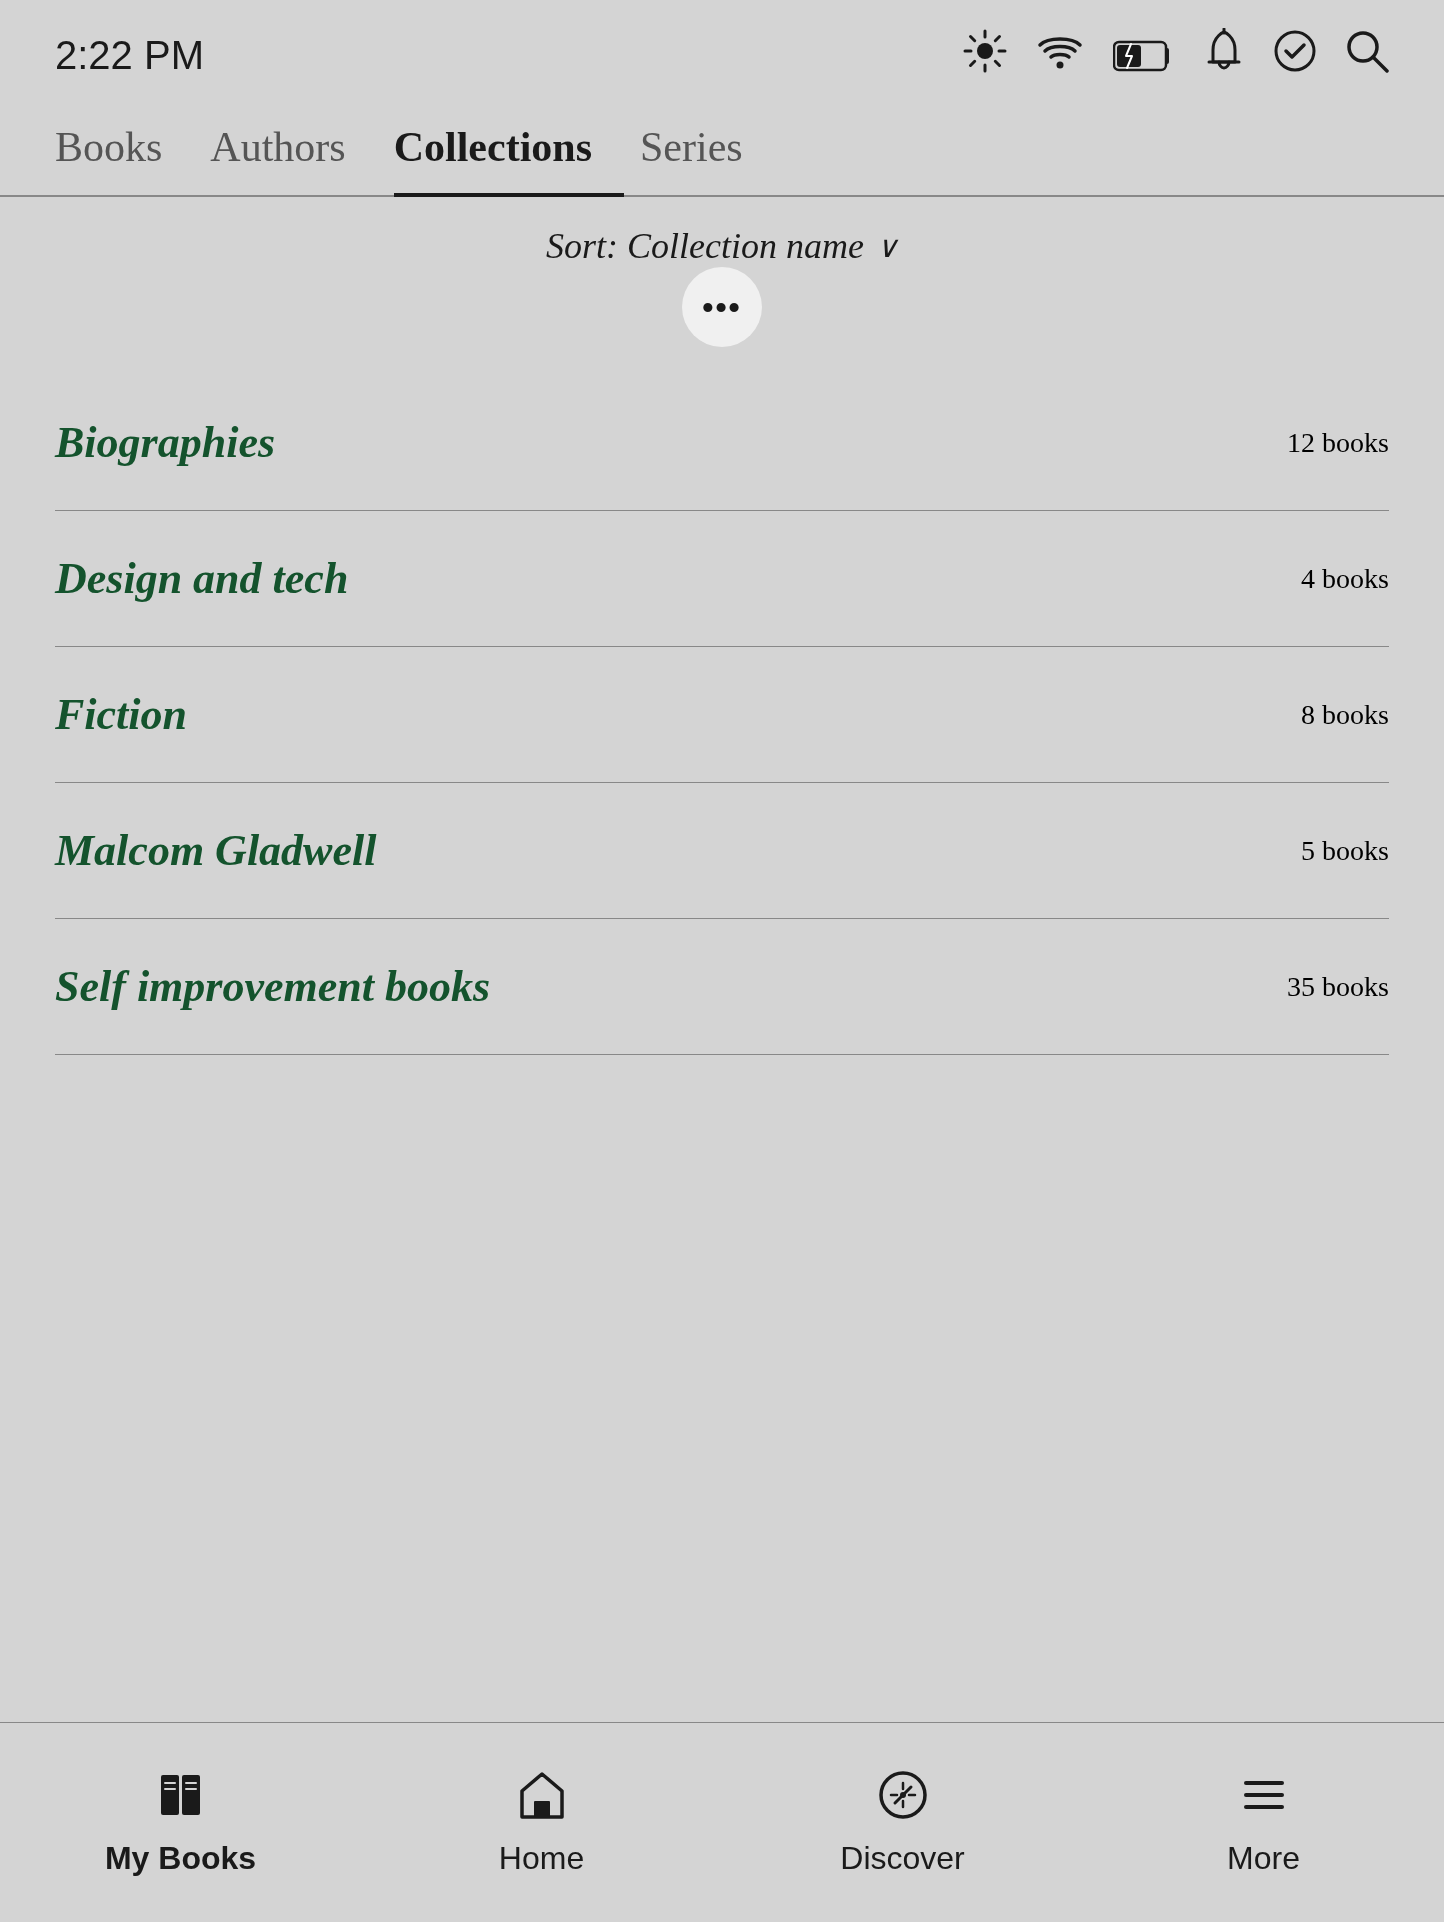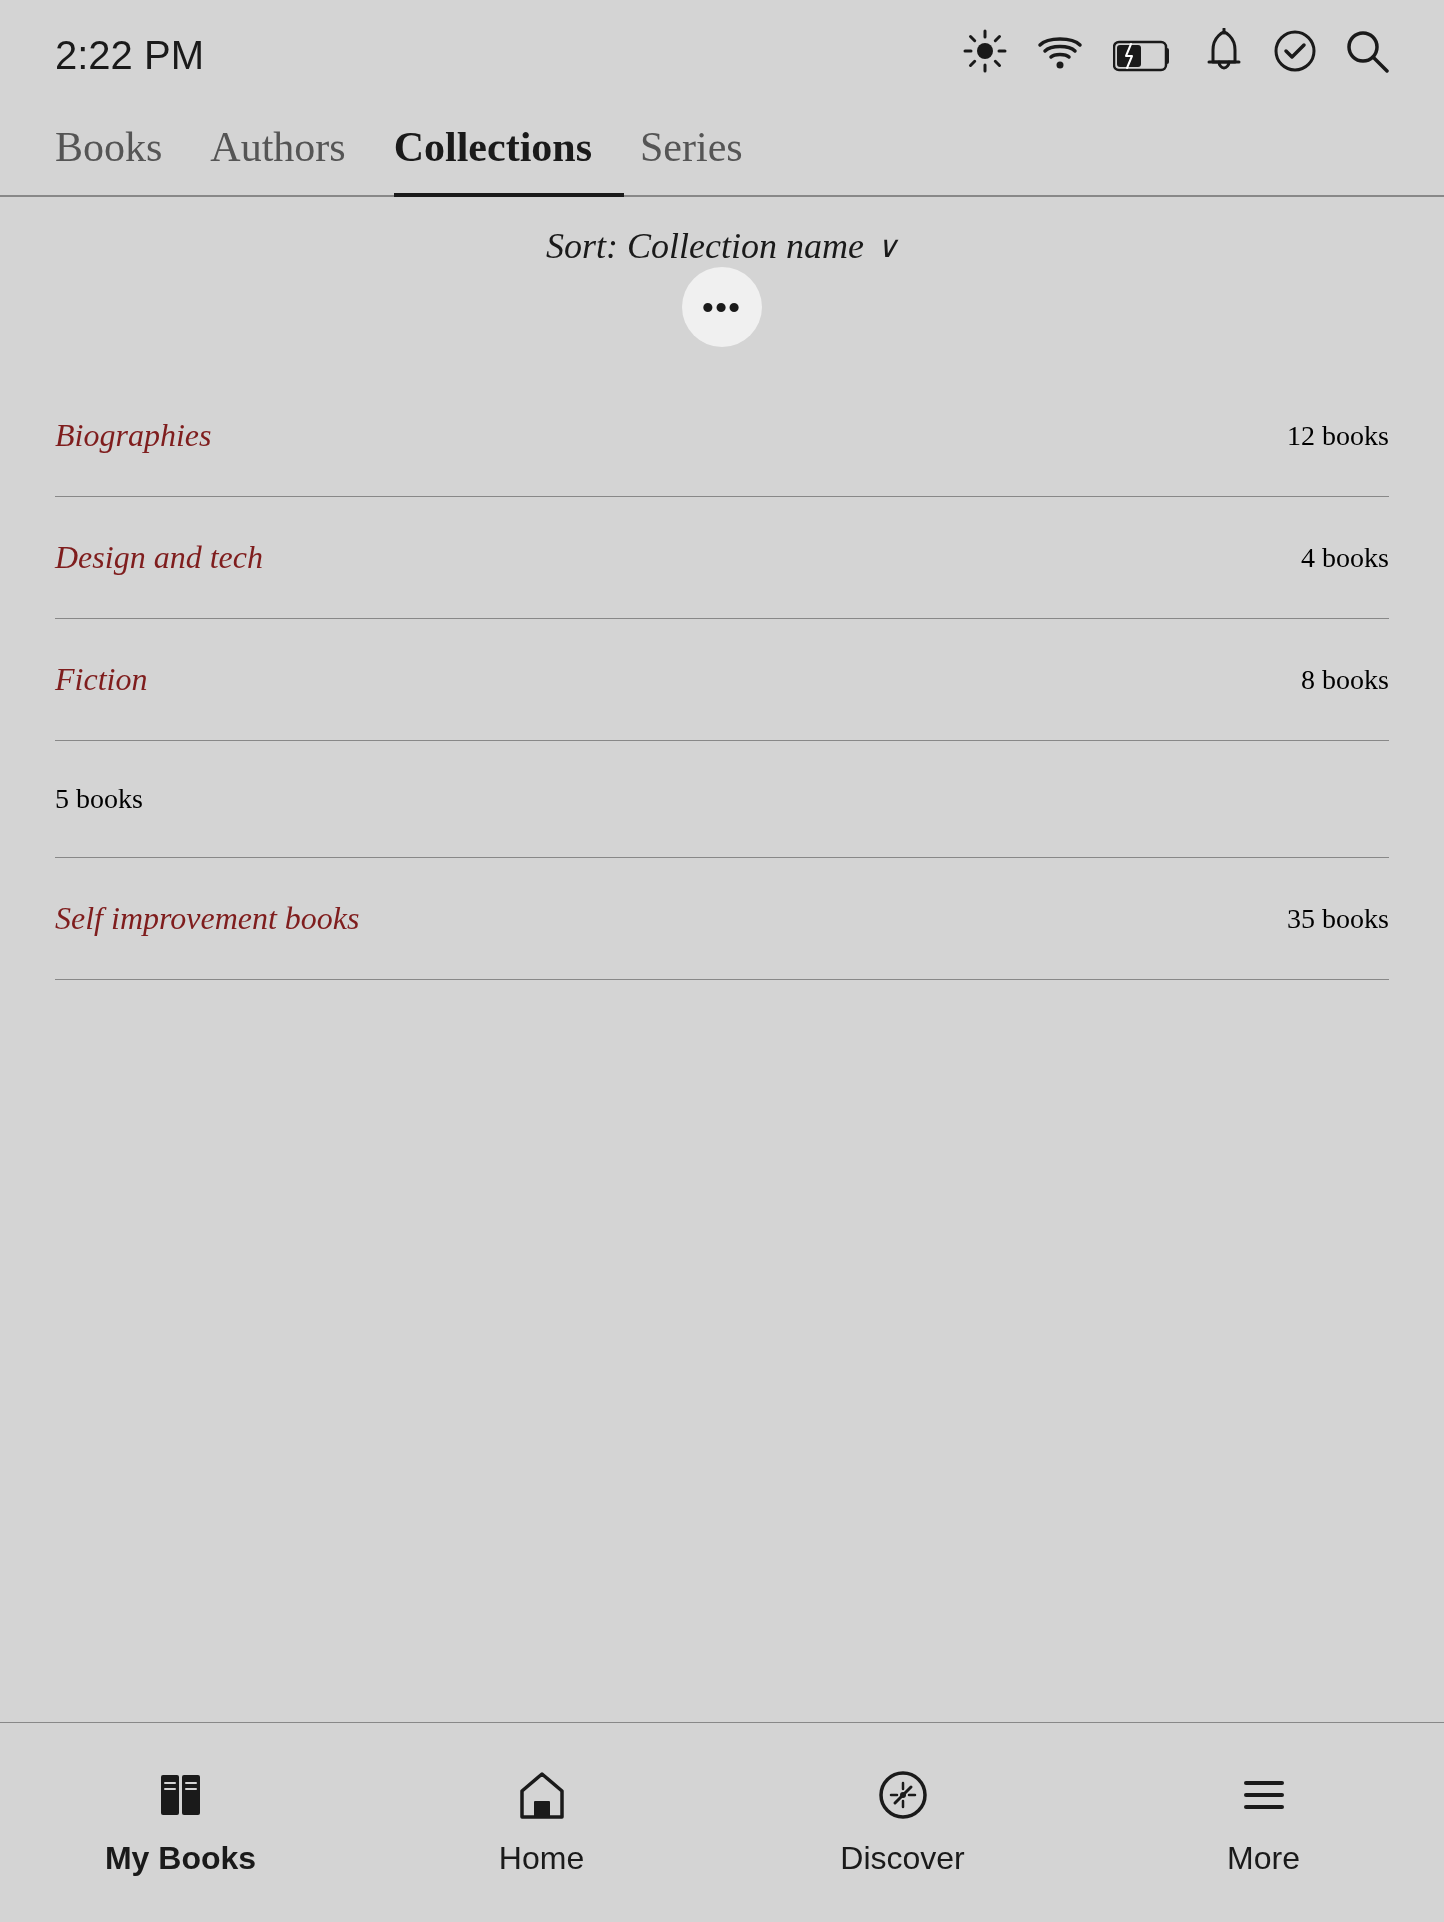--- a/index.html
+++ b/index.html
@@ -112,25 +112,25 @@
     .collection-item {
       display: flex;
       align-items: center;
       justify-content: space-between;
       padding: 42px 0;
       border-bottom: 1.5px solid #888;
       cursor: pointer;
     }
 
     .collection-name {
-      font-size: 32px;
+      font-size: 44px;
       font-style: italic;
       font-family: Georgia, serif;
-      color: #7f1d1d;
-      font-weight: 400;
+      color: #14532d;
+      font-weight: 700;
     }
 
     .collection-count {
       font-size: 28px;
       font-family: Georgia, serif;
       color: #000000;
       font-weight: 400;
     }
 
     .bottom-nav {
@@ -267,20 +267,21 @@
     <span class="collection-name">Design and tech</span>
     <span class="collection-count">4 books</span>
   </div>
 
   <div class="collection-item">
     <span class="collection-name">Fiction</span>
     <span class="collection-count">8 books</span>
   </div>
 
   <div class="collection-item">
+    <span class="collection-name">Malcom Gladwell</span>
     <span class="collection-count">5 books</span>
   </div>
 
 
   <div class="collection-item">
     <span class="collection-name">Self improvement books</span>
     <span class="collection-count">35 books</span>
   </div>
 
 </div>

